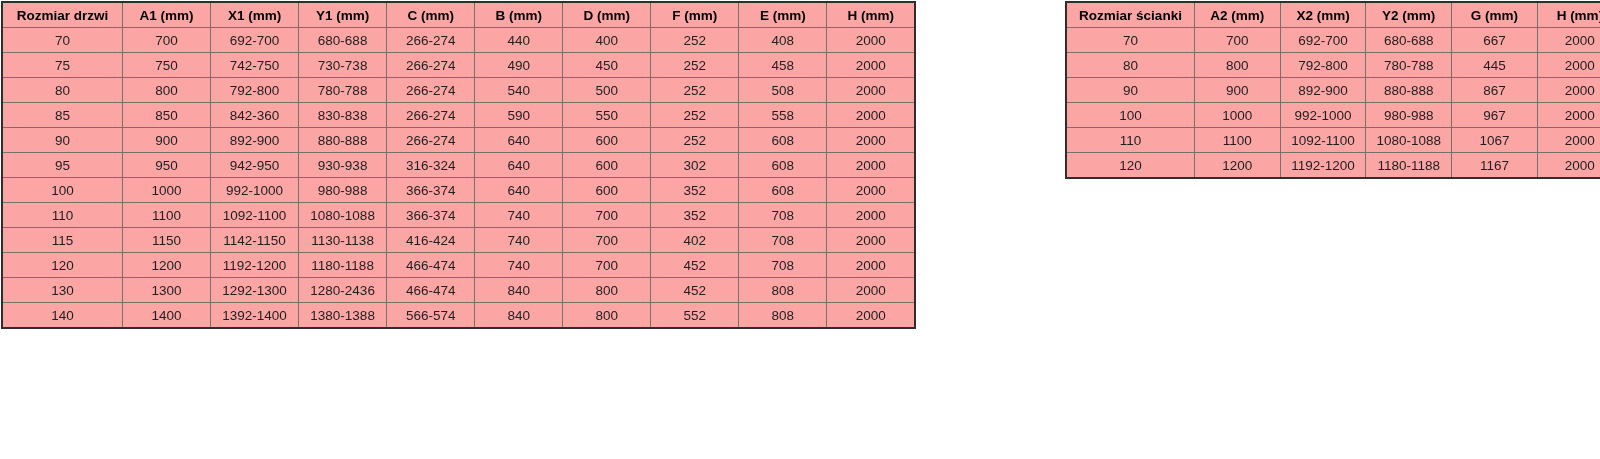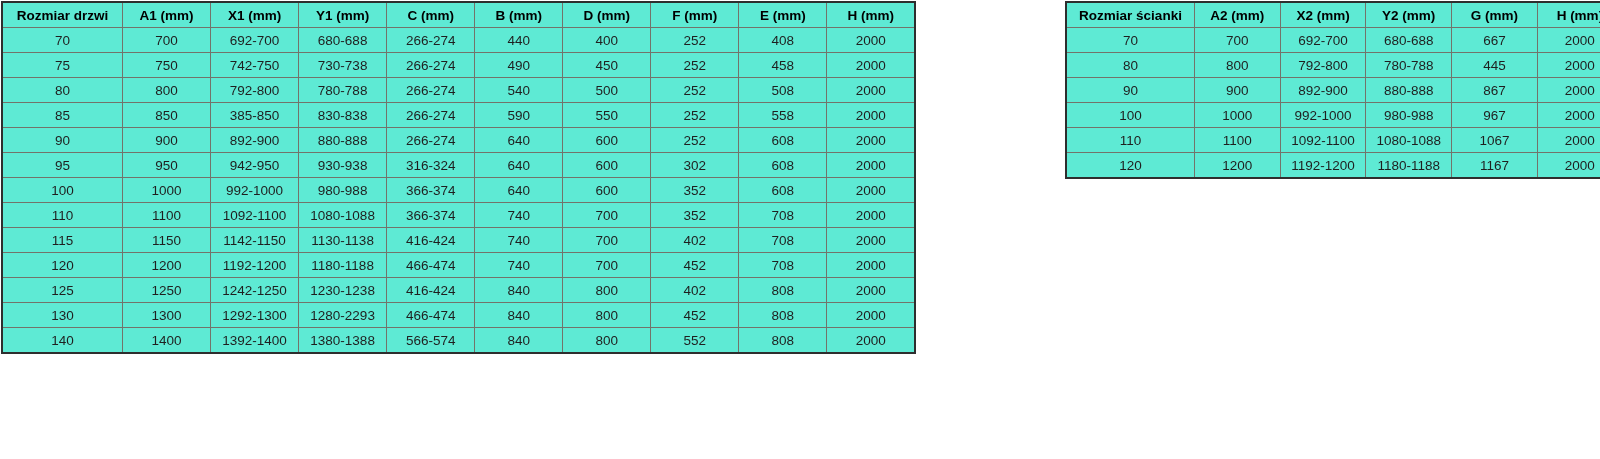--- a/index.html
+++ b/index.html
@@ -16,21 +16,21 @@
     color: #1a1a1a;
     overflow: hidden;
   }
   table.spec {
     position: absolute;
     top: 1px;
     border-collapse: collapse;
     table-layout: fixed;
     border: 2px solid #2e2e2e;
     font-size: 13.5px;
-    background: #5eead4;
+    background: #fca5a5;
   }
   table.spec th,
   table.spec td {
     border: 1px solid #73736a;
     text-align: center;
     vertical-align: middle;
     height: 24px;
     padding: 0 2px;
     white-space: nowrap;
     overflow: hidden;
@@ -112,21 +112,21 @@
           <td>266-274</td>
           <td>540</td>
           <td>500</td>
           <td>252</td>
           <td>508</td>
           <td>2000</td>
         </tr>
         <tr>
           <td>85</td>
           <td>850</td>
-          <td>385-850</td>
+          <td>842-360</td>
           <td>830-838</td>
           <td>266-274</td>
           <td>590</td>
           <td>550</td>
           <td>252</td>
           <td>558</td>
           <td>2000</td>
         </tr>
         <tr>
           <td>90</td>
@@ -194,36 +194,24 @@
           <td>1192-1200</td>
           <td>1180-1188</td>
           <td>466-474</td>
           <td>740</td>
           <td>700</td>
           <td>452</td>
           <td>708</td>
           <td>2000</td>
         </tr>
         <tr>
-          <td>125</td>
-          <td>1250</td>
-          <td>1242-1250</td>
-          <td>1230-1238</td>
-          <td>416-424</td>
-          <td>840</td>
-          <td>800</td>
-          <td>402</td>
-          <td>808</td>
-          <td>2000</td>
-        </tr>
-        <tr>
           <td>130</td>
           <td>1300</td>
           <td>1292-1300</td>
-          <td>1280-2293</td>
+          <td>1280-2436</td>
           <td>466-474</td>
           <td>840</td>
           <td>800</td>
           <td>452</td>
           <td>808</td>
           <td>2000</td>
         </tr>
         <tr>
           <td>140</td>
           <td>1400</td>

